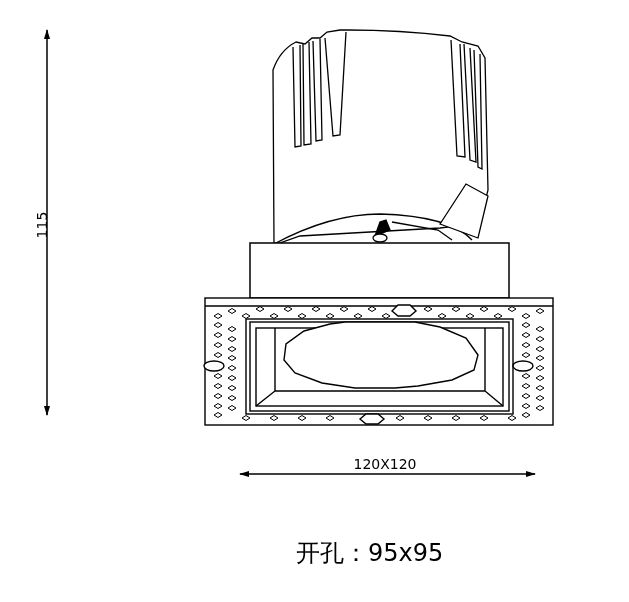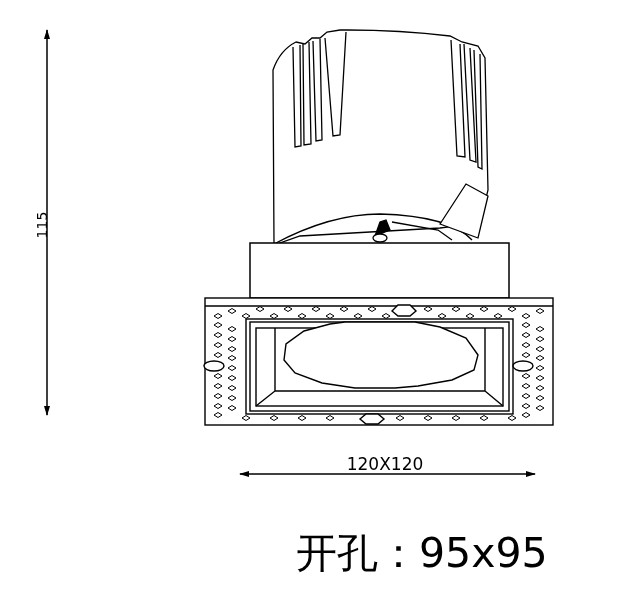--- a/index.html
+++ b/index.html
@@ -3,23 +3,23 @@
   <meta charset="utf-8">
   <style>
     html, body { margin: 0; padding: 0; background: #ffffff; }
     body { width: 629px; height: 602px; position: relative; overflow: hidden;
            font-family: "DejaVu Sans", sans-serif; color: #000; }
     #drawing { position: absolute; left: 0; top: 0; width: 629px; height: 602px; }
     .dim-label-v { position: absolute; left: 22px; top: 215px; width: 40px; height: 20px;
                    font-size: 14px; line-height: 20px; text-align: center;
                    transform: rotate(-90deg); transform-origin: center center; }
     .dim-label-h { position: absolute; left: 340px; top: 455px; width: 90px;
-                   font-size: 17px; line-height: 18px; text-align: center; }
+                   font-size: 14px; line-height: 18px; text-align: center; }
     .cutout { position: absolute; left: 296px; top: 533px; width: 240px;
-              font-size: 41px; line-height: 40px; white-space: nowrap; }
+              font-size: 24px; line-height: 40px; white-space: nowrap; }
   </style>
 </head>
 <body>
 
 <svg id="drawing" viewBox="0 0 629 602" xmlns="http://www.w3.org/2000/svg">
   <defs>
     <marker id="arrow" viewBox="0 0 10 10" refX="9" refY="5" markerWidth="7" markerHeight="7" orient="auto-start-reverse">
       <path d="M0,2 L10,5 L0,8 z" fill="#000"></path>
     </marker>
   </defs>

